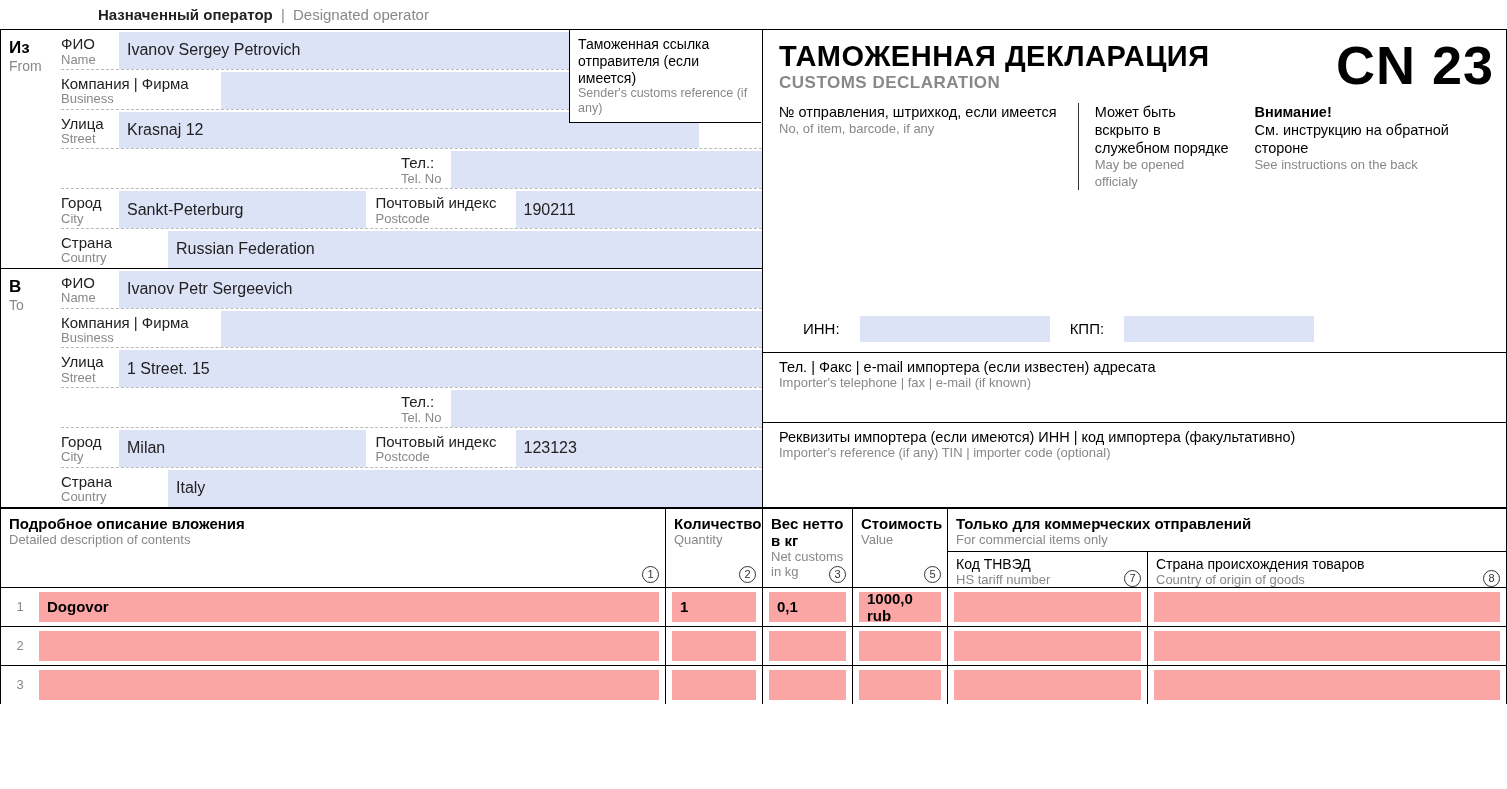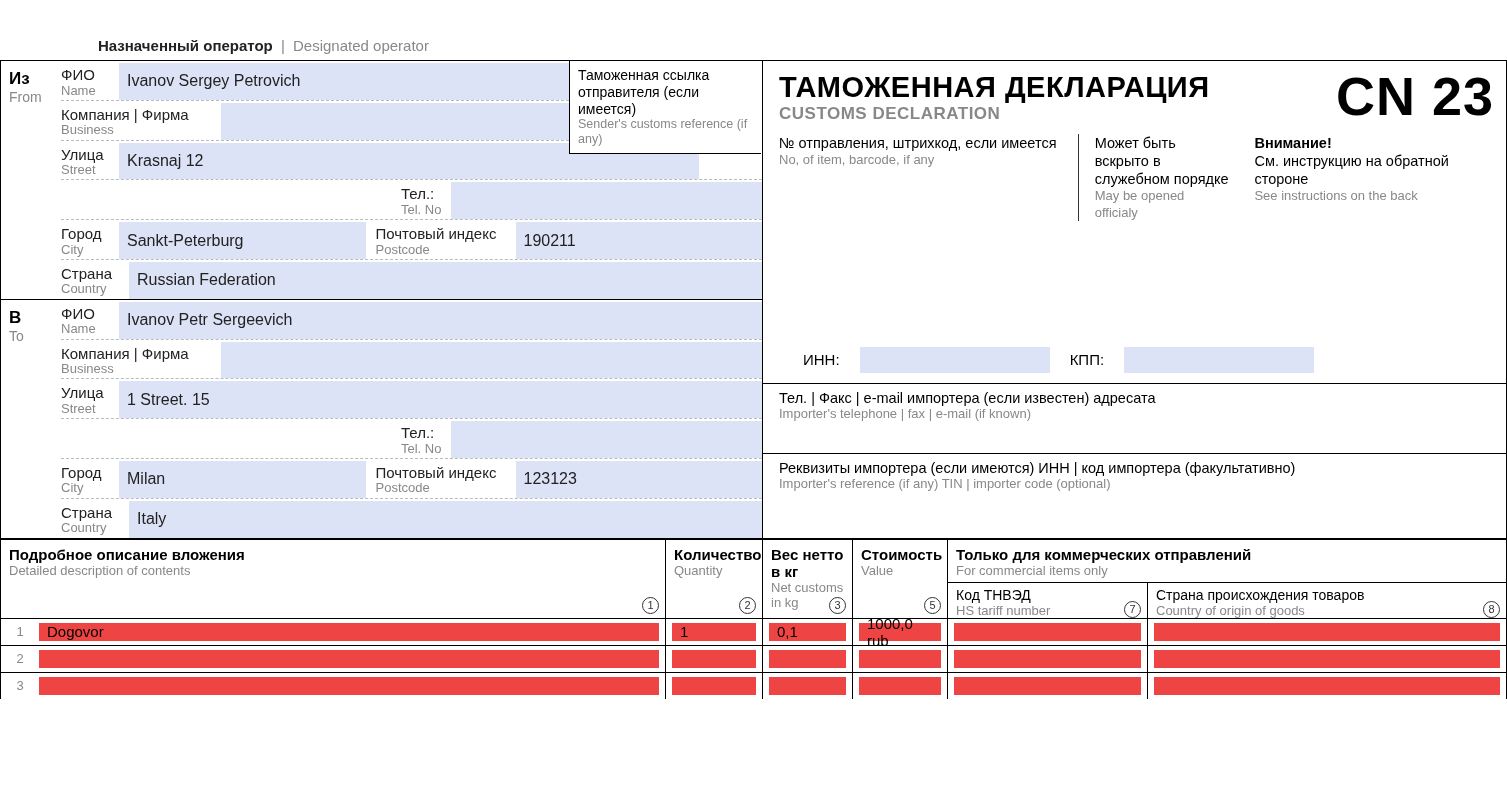--- a/index.html
+++ b/index.html
@@ -3,21 +3,21 @@
 <meta charset="utf-8">
 <style>
   * { box-sizing: border-box; margin: 0; padding: 0; }
   body {
     font-family: Arial, Helvetica, sans-serif;
     background: #fff;
     color: #000;
     font-size: 13px;
   }
   .page { width: 1507px; }
-  .top-header { padding: 6px 0 6px 98px; font-size: 15px; margin-top: 31px; }
+  .top-header { padding: 6px 0 6px 98px; font-size: 15px; }
   .top-header .ru { font-weight: 600; color: #222; }
   .top-header .sep { color: #888; padding: 0 4px; }
   .top-header .en { color: #888; }
   .main { display: flex; border: 1.5px solid #000; }
   .left { width: 762px; border-right: 1.5px solid #000; }
   .right { flex: 1; }
   .addr-block { display: flex; }
   .addr-tag {
     width: 60px;
     padding: 8px 0 0 8px;
@@ -46,21 +46,21 @@
     width: 192px;
     border-left: 1.5px solid #000;
     border-bottom: 1.5px solid #000;
     padding: 6px 8px 6px 8px;
     background: #fff;
     line-height: 1.2;
   }
   .customs-ref .ru { font-size: 14px; }
   .customs-ref .en { font-size: 12.5px; color: #888; }
   .field-row { border-bottom: 1px dashed #bbb; padding: 2px 0 0 0; }
-  .field-row:last-child { border-bottom: none; }
+  .field-row:last-child { border-bottom: none; gap: 39px; }
 
   
   .rhead { padding: 10px 12px 8px 16px; }
   .rhead-top { display: flex; justify-content: space-between; align-items: flex-start; }
   .title-block .ru-title { font-size: 29px; font-weight: 800; letter-spacing: 0.5px; }
   .title-block .en-title { font-size: 17px; font-weight: 700; color: #888; letter-spacing: 0.5px; }
   .cn23 { font-size: 54px; font-weight: 800; letter-spacing: 1px; line-height: 0.95; }
   .rhead-meta { display: flex; margin-top: 10px; gap: 14px; }
   .meta-col { line-height: 1.25; }
   .meta-col .ru { font-size: 14.5px; }
@@ -86,21 +86,21 @@
   .circ { display: inline-block; width: 17px; height: 17px; border: 1.2px solid #333; border-radius: 50%; text-align: center; font-size: 11px; line-height: 15px; color: #333; }
   .circ-pos { position: absolute; right: 6px; bottom: 4px; }
   .sub-split { display: flex; border-top: 1px solid #000; margin: 4px -8px -4px -8px; }
   .sub-split > div { padding: 4px 22px 4px 8px; position: relative; }
   .sub-split > div:first-child { border-right: 1.5px solid #000; }
 
   .items-row { display: flex; border-top: 1px solid #000; }
   .ir-cell { border-right: 1.5px solid #000; padding: 4px 6px; display: flex; align-items: center; }
   .ir-cell:last-child { border-right: none; }
   .ir-num { width: 26px; text-align: center; color: #888; font-size: 13px; justify-content: center; }
-  .ir-val { background: #ef4444; flex: 1; height: 18px; display: flex; align-items: center; padding: 0 8px; font-size: 15px; }
+  .ir-val { background: #fca5a5; flex: 1; height: 30px; display: flex; align-items: center; padding: 0 8px; font-size: 15px; font-weight: bold; }
 
   .w-desc { width: 665px; }
   .w-qty  { width: 97px; }
   .w-wt   { width: 90px; }
   .w-val  { width: 95px; }
   .w-hs   { width: 200px; }
   .w-orig { flex: 1; }
   .w-comm { flex: 1; }
 </style>
 </head>

